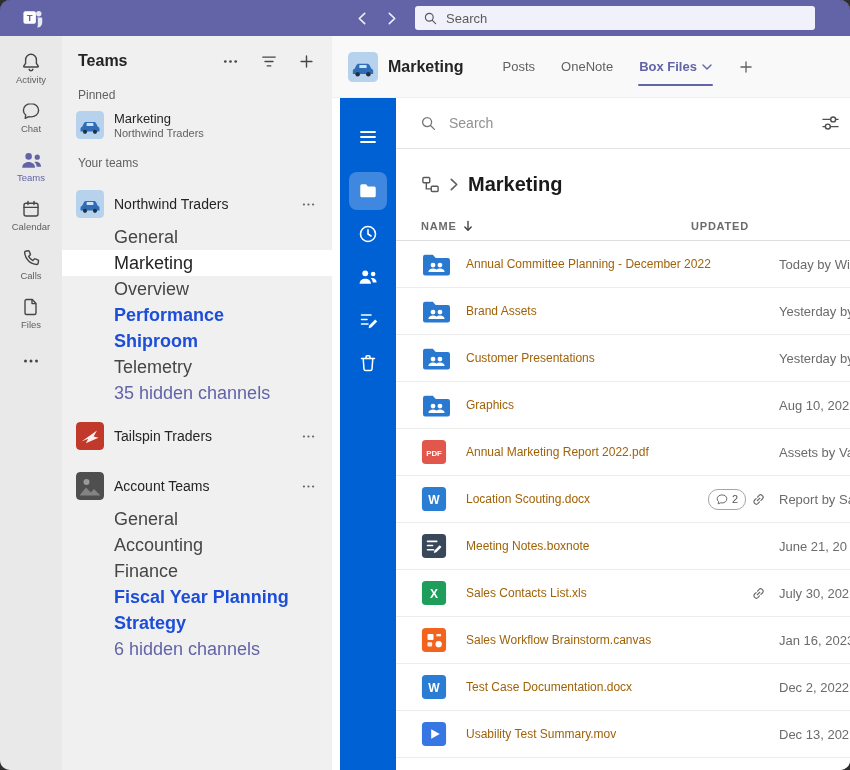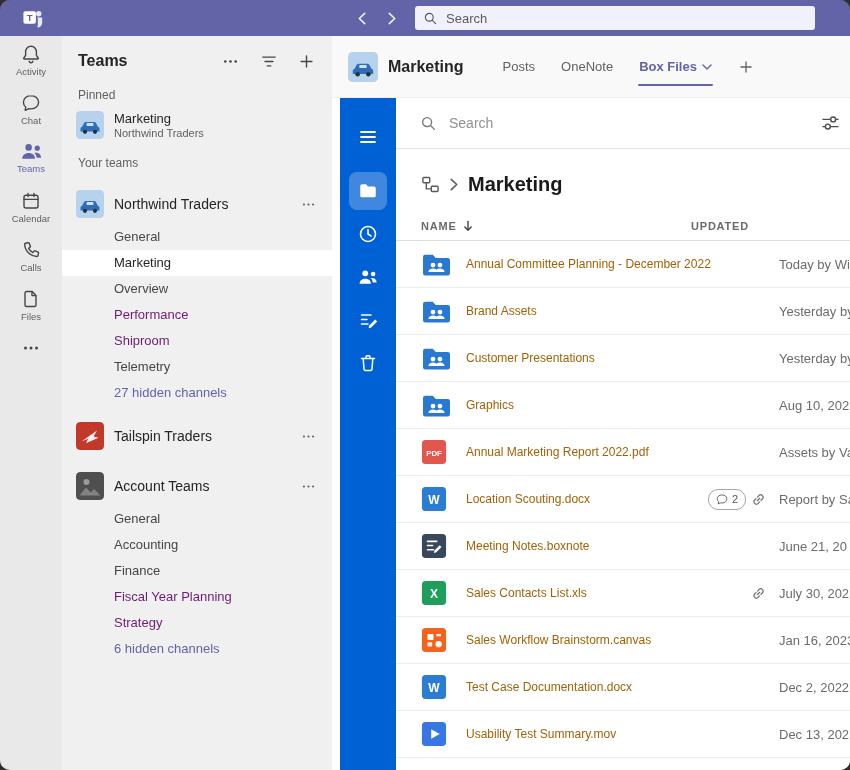--- a/index.html
+++ b/index.html
@@ -12,43 +12,43 @@
   .tb-nav{position:absolute;left:358px;top:0;height:36px;display:flex;gap:22px;align-items:center;}
   .tb-nav .icon-btn{display:flex;}
   .tb-search{position:absolute;left:415px;top:6px;width:400px;height:24px;background:#f1f1fb;
     border-radius:3px;display:flex;align-items:center;gap:7px;padding:0 9px;box-sizing:border-box;color:#55555f;}
   .tb-search input{flex:1;border:0;background:transparent;outline:0;font-size:13px;color:#323130;font-family:inherit;}
   .tb-search input::placeholder{color:#5d5b59;}
   
   .app-body{display:flex;height:734px;}
   
   .rail{width:62px;background:#e9e9e9;display:flex;flex-direction:column;align-items:center;padding-top:8px;box-sizing:border-box;flex:none;}
-  .rail-item{width:100%;height:49px;display:flex;flex-direction:column;align-items:center;justify-content:flex-start;gap:3px;color:#484644;cursor:pointer;}
+  .rail-item{width:100%;height:49px;display:flex;flex-direction:column;align-items:center;justify-content:center;gap:3px;color:#484644;cursor:pointer;}
   .rail-item .lbl{font-size:9.5px;color:#616161;line-height:1;}
   .rail-item.active{color:#6264a7;}
   .rail-item.active .lbl{color:#6264a7;}
   .rail-spacer{flex:1;}
   .rail-apps{margin-bottom:8px;}
   
   .tpanel{width:270px;background:#f0f0f0;display:flex;flex-direction:column;overflow:hidden;flex:none;}
   .tp-header{display:flex;align-items:center;padding:16px 18px 6px 16px;}
   .tp-title{font-size:16px;font-weight:bold;color:#252423;flex:1;}
   .tp-actions{display:flex;gap:22px;align-items:center;color:#484644;}
   .icon-btn{cursor:pointer;display:flex;align-items:center;}
   .section-label{font-size:12px;color:#616161;padding:12px 0 4px 16px;}
   .pinned-item{display:flex;align-items:center;gap:10px;padding:5px 14px;cursor:pointer;}
   .avatar{width:28px;height:28px;border-radius:4px;overflow:hidden;flex:none;display:flex;}
   .pinned-texts .t1{font-size:13px;color:#252423;}
   .pinned-texts .t2{font-size:11px;color:#616161;margin-top:1px;}
   .team-row{display:flex;align-items:center;gap:10px;padding:6px 16px 6px 14px;margin-top:10px;cursor:pointer;}
   .team-name{flex:1;font-size:14px;color:#252423;}
   .team-more{color:#616161;display:flex;}
-  .channel{height:26px;line-height:26px;padding-left:52px;font-size:13px;color:#484644;cursor:pointer;white-space:nowrap;}
+  .channel{height:26px;line-height:26px;padding-left:52px;font-size:18px;color:#484644;cursor:pointer;white-space:nowrap;}
   .channel.selected{background:#ffffff;color:#252423;}
-  .channel.unread{font-weight:normal;color:#701a75;}
+  .channel.unread{font-weight:bold;color:#1d4ed8;}
   .channel.link{color:#6264a7;}
   
   .main{flex:1;display:flex;flex-direction:column;background:#fff;min-width:0;}
   .main-header{height:62px;display:flex;align-items:center;padding-left:16px;flex:none;background:#f9f9f9;border-bottom:1px solid #f0f0f0;box-sizing:border-box;}
   .mh-avatar{width:30px;height:30px;border-radius:4px;overflow:hidden;display:flex;flex:none;}
   .mh-title{font-size:16px;font-weight:bold;color:#252423;margin-left:10px;}
   .tabs{display:flex;align-self:stretch;margin-left:26px;}
   .tab{display:flex;align-items:center;padding:0 13px;font-size:13px;color:#616161;position:relative;cursor:pointer;gap:5px;}
   .tab.active{color:#6264a7;font-weight:bold;}
   .tab.active::after{content:"";position:absolute;left:12px;right:12px;bottom:11px;height:2.5px;border-radius:2px;background:#6264a7;}
@@ -270,21 +270,21 @@
             </svg>
           </span>
       </div>
       <div>
           <div class="channel">General</div>
           <div class="channel selected">Marketing</div>
           <div class="channel">Overview</div>
           <div class="channel unread">Performance</div>
           <div class="channel unread">Shiproom</div>
           <div class="channel">Telemetry</div>
-          <div class="channel link">27 hidden channels</div>
+          <div class="channel link">35 hidden channels</div>
         </div>
 
       <div class="team-row">
         <span class="avatar">
             <svg width="28" height="28" viewBox="0 0 28 28">
               <rect width="28" height="28" rx="4" fill="#c0392b"></rect>
               <path d="M5.5 19.5L21 8.5l-3.4 6.1 4.9 1.2-12.6 5.4 2.3-4.4z" fill="#fff" opacity="0.92"></path>
             </svg>
           </span>
         <span class="team-name">Tailspin Traders</span>

